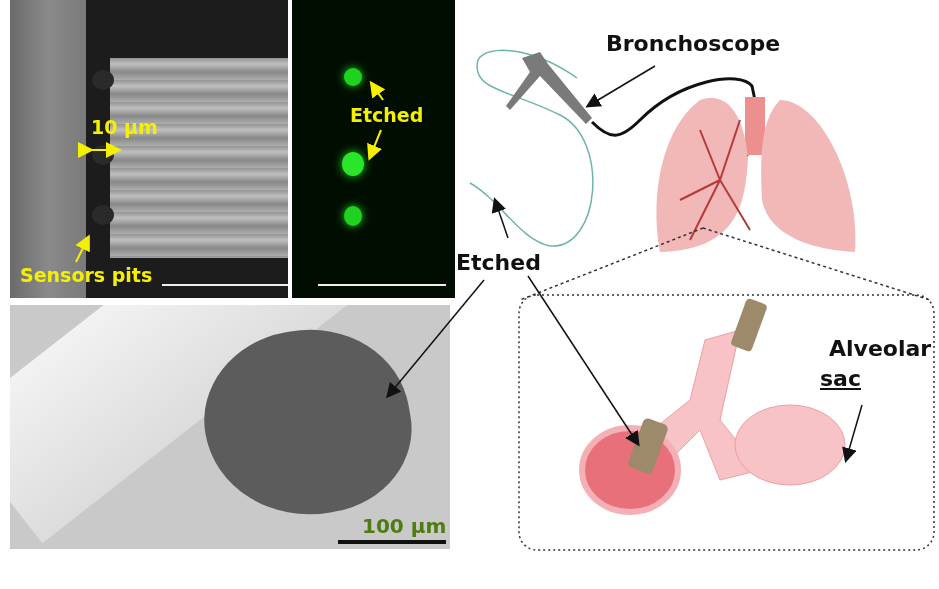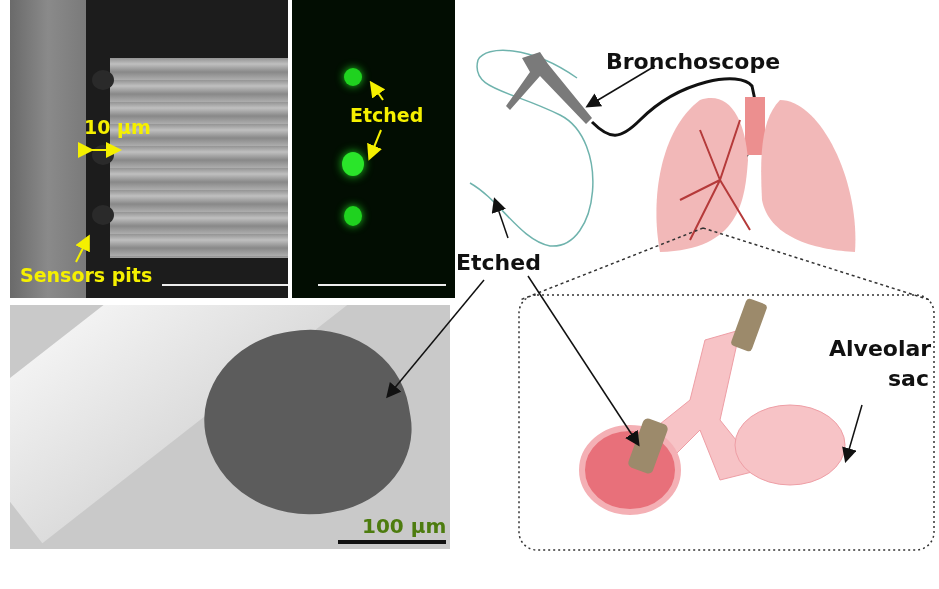--- a/index.html
+++ b/index.html
@@ -14,21 +14,21 @@
 <body>
 
 <div class="panel" style="left:10px;top:0;width:278px;height:298px;background:#1c1c1c;">
   <div style="position:absolute;left:0;top:0;width:76px;height:298px;background:linear-gradient(90deg,#6a6a6a,#8a8a8a 50%,#7a7a7a);"></div>
   <div style="position:absolute;left:100px;top:58px;width:178px;height:200px;background:repeating-linear-gradient(180deg,#9a9a9a 0px,#c8c8c8 6px,#8e8e8e 14px,#b5b5b5 22px);opacity:.95;"></div>
   <div style="position:absolute;left:82px;top:70px;width:22px;height:20px;border-radius:50%;background:#2a2a2a;"></div>
   <div style="position:absolute;left:82px;top:145px;width:22px;height:20px;border-radius:50%;background:#2a2a2a;"></div>
   <div style="position:absolute;left:82px;top:205px;width:22px;height:20px;border-radius:50%;background:#2a2a2a;"></div>
   <div style="position:absolute;left:152px;top:284px;width:128px;height:2px;background:#eee;"></div>
 </div>
-<div class="lbl yellow" style="left:84px;top:116px;">10 µm</div>
+<div class="lbl yellow" style="left:91px;top:116px;">10 µm</div>
 <div class="lbl yellow" style="left:20px;top:264px;">Sensors pits</div>
 
 <div class="panel" style="left:292px;top:0;width:163px;height:298px;background:#020d02;">
   <div style="position:absolute;left:52px;top:68px;width:18px;height:18px;border-radius:50%;background:#1fd21f;box-shadow:0 0 8px #1fd21f;"></div>
   <div style="position:absolute;left:50px;top:152px;width:22px;height:24px;border-radius:50%;background:#2ae52a;box-shadow:0 0 10px #1fd21f;"></div>
   <div style="position:absolute;left:52px;top:206px;width:18px;height:20px;border-radius:50%;background:#1fd21f;box-shadow:0 0 8px #1fd21f;"></div>
   <div style="position:absolute;left:26px;top:284px;width:128px;height:2px;background:#eee;"></div>
 </div>
 <div class="lbl yellow" style="left:350px;top:104px;">Etched</div>
 
@@ -83,16 +83,16 @@
 
   <g stroke="#111" stroke-width="1.5" fill="none">
     <line x1="655" y1="66" x2="588" y2="106" marker-end="url(#ah)"></line>
     <line x1="508" y1="238" x2="495" y2="200" marker-end="url(#ah)"></line>
     <line x1="484" y1="280" x2="388" y2="396" marker-end="url(#ah)"></line>
     <line x1="528" y1="276" x2="638" y2="444" marker-end="url(#ah)"></line>
     <line x1="862" y1="405" x2="846" y2="460" marker-end="url(#ah)"></line>
   </g>
 </svg>
 
-<div class="lbl black" style="left:606px;top:49px;">Bronchoscope</div>
+<div class="lbl black" style="left:606px;top:31px;">Bronchoscope</div>
 <div class="lbl black" style="left:456px;top:250px;">Etched</div>
 <div class="lbl black" style="left:812px;top:336px;margin-left:17px;">Alveolar</div>
-<div class="lbl black" style="left:888px;top:366px;">sac</div>
+<div class="lbl black" style="left:820px;top:366px;text-decoration:underline;">sac</div>
 
 </body></html>

